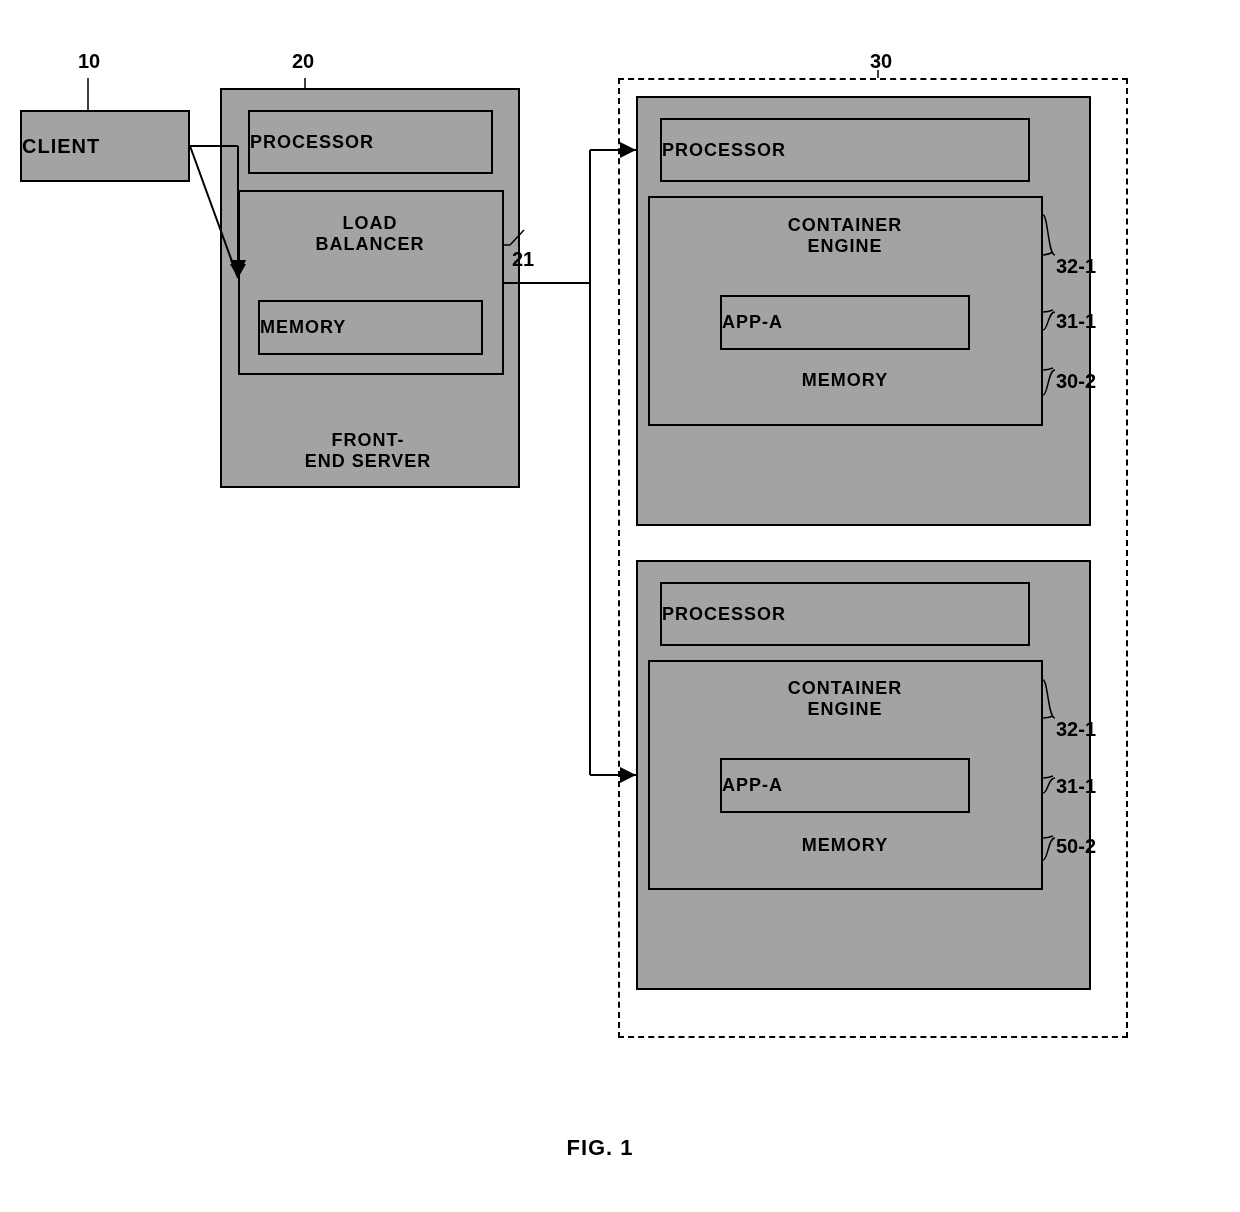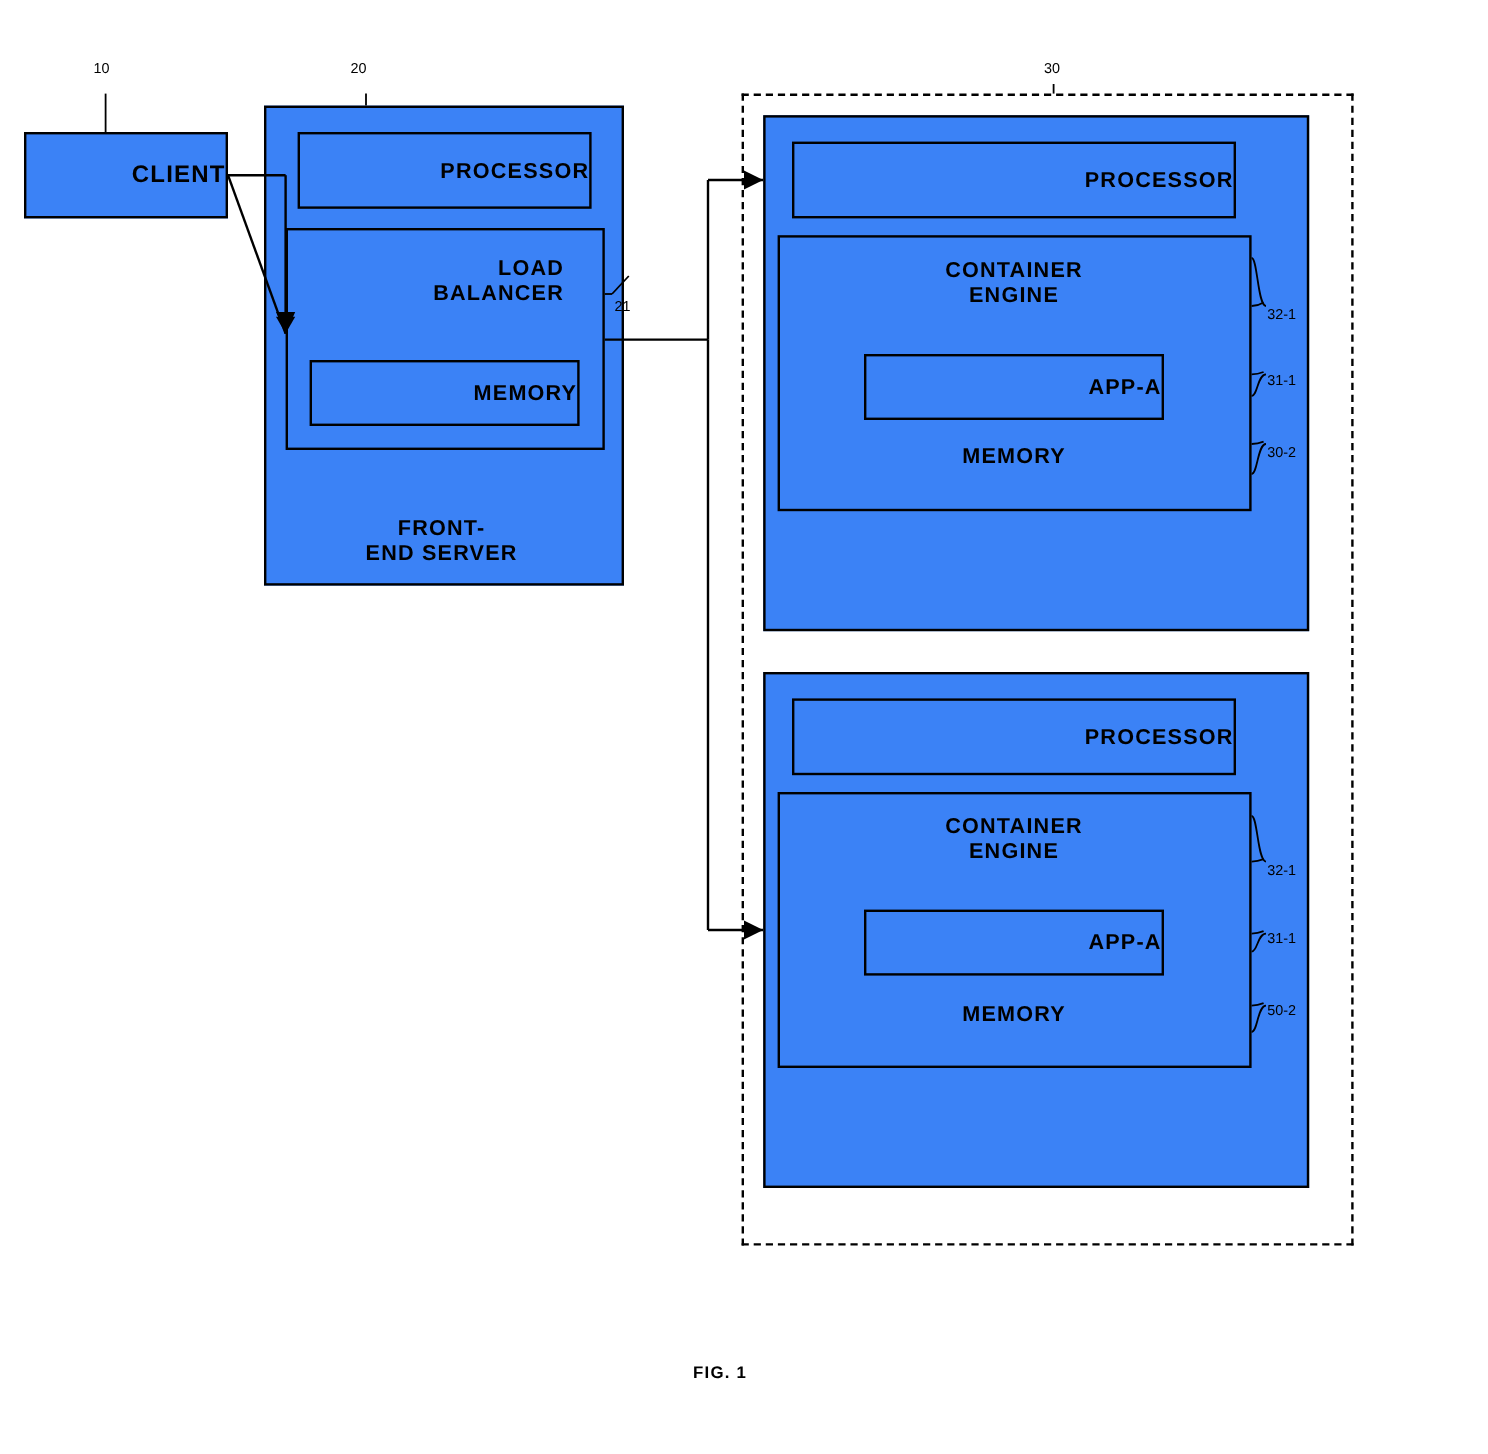--- a/index.html
+++ b/index.html
@@ -13,45 +13,45 @@
     }
     .diagram-container {
       position: absolute;
       top: 0; left: 0;
       width: 1240px;
       height: 1212px;
     }
     .box {
       position: absolute;
       border: 2px solid #000;
-      background: #3b82f6;
+      background: #a3a3a3;
       display: flex;
       align-items: center;
-      justify-content: flex-end;
+      justify-content: flex-start;
       text-align: center;
       font-size: 18px;
       font-weight: bold;
       letter-spacing: 1px;
     }
     .box-dashed {
       position: absolute;
       border: 2px dashed #000;
       background: #fff;
     }
     .label {
       position: absolute;
       font-size: 18px;
       font-weight: bold;
       text-align: center;
       letter-spacing: 1px;
     }
     .ref-label {
       position: absolute;
-      font-size: 12px;
-      font-weight: normal;
+      font-size: 20px;
+      font-weight: bold;
     }
     
     svg.overlay {
       position: absolute;
       top: 0; left: 0;
       width: 1240px;
       height: 1212px;
       pointer-events: none;
     }
   </style>
@@ -77,21 +77,21 @@
     FRONT-<br>END SERVER
   </div>
 
   <div class="box" style="left:248px; top:110px; width:245px; height:64px; font-size:18px;">
     <span>PROCESSOR</span>
   </div>
 
   <div class="box" style="left:238px; top:190px; width:266px; height:185px;">
   </div>
 
-  <div class="label" style="left:270px; top:213px; width:200px; font-size:18px; text-align:right;">
+  <div class="label" style="left:270px; top:213px; width:200px; font-size:18px; text-align:center;">
     LOAD<br>BALANCER
   </div>
 
   <div class="box" style="left:258px; top:300px; width:225px; height:55px; font-size:18px;">
     <span>MEMORY</span>
   </div>
 
   <div class="ref-label" style="left:512px; top:210px;margin-top:38px;">21</div>
 
   <div class="box-dashed" style="left:618px; top:78px; width:510px; height:960px;">
@@ -147,21 +147,21 @@
   <div class="label" style="left:780px; top:835px; width:130px; font-size:18px; text-align:center;">
     MEMORY
   </div>
 
   <div class="ref-label" style="left:1056px; top:718px;">32-1</div>
 
   <div class="ref-label" style="left:1056px; top:775px;">31-1</div>
 
   <div class="ref-label" style="left:1056px; top:835px;">50-2</div>
 
-  <div class="label" style="left:500px; top:1135px; width:200px; font-size:14px; font-weight:bold; letter-spacing:1px;">FIG. 1</div>
+  <div class="label" style="left:500px; top:1135px; width:200px; font-size:22px; font-weight:bold; letter-spacing:1px;">FIG. 1</div>
 
   <svg class="overlay">
 
     <line x1="190" y1="146" x2="238" y2="278" stroke="#000" stroke-width="2"></line>
     <polygon points="238,278 230,260 246,260" fill="#000"></polygon>
 
     <line x1="190" y1="146" x2="238" y2="146" stroke="#000" stroke-width="2"></line>
 
     <line x1="238" y1="146" x2="238" y2="278" stroke="#000" stroke-width="2"></line>
 

